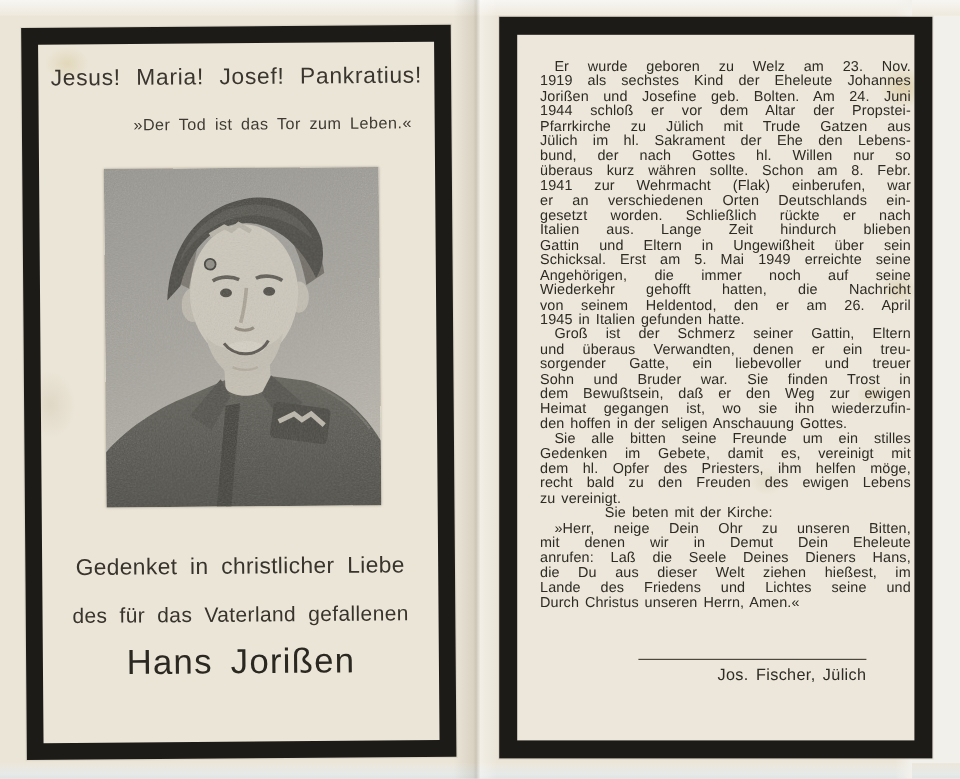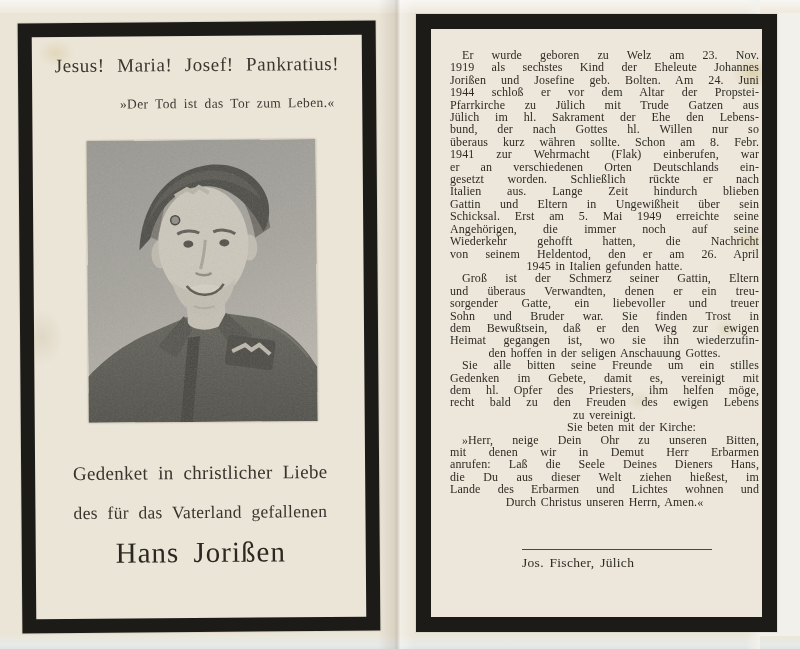--- a/index.html
+++ b/index.html
@@ -1,21 +1,21 @@
 <!DOCTYPE html>
 <html><head>
 <meta charset="utf-8">
 <style>
   html,body{margin:0;padding:0;}
   body{
     width:800px;height:649px;overflow:hidden;
     font-family:"Liberation Sans", sans-serif;
     background:#f2f0ea;
   }
-  .scan{position:relative;width:760px;height:649px;background:#ebe5d8;font-family:Liberation Serif, serif;}
+  .scan{position:relative;width:760px;height:649px;background:#ebe5d8;}
   
   .edge-top{position:absolute;left:0;top:0;width:800px;height:13px;
     background:linear-gradient(180deg,#f7f6f3,#efe9dd);}
   .edge-bottom{position:absolute;left:0;top:636px;width:800px;height:13px;
     background:linear-gradient(180deg,#ece6da,#e6eae8 70%,#dfe5e4);}
   .edge-right{position:absolute;right:0;top:0;width:14px;height:649px;
     background:linear-gradient(270deg,#f3f1ec,rgba(243,241,236,0));}
   
   .fold{position:absolute;left:378px;top:0;width:36px;height:649px;
     background:linear-gradient(90deg,rgba(130,118,92,0) 0%,rgba(130,118,92,.16) 45%,
@@ -46,23 +46,23 @@
   .ded1{position:absolute;left:0;top:426px;width:100%;text-align:center;
     font-size:19px;color:#38342d;letter-spacing:.3px;word-spacing:5px;white-space:nowrap;}
   .ded2{position:absolute;left:0;top:466px;width:100%;text-align:center;
     font-size:17.5px;color:#38342d;letter-spacing:.3px;word-spacing:5px;white-space:nowrap;}
   .dname{position:absolute;left:0;top:500px;width:100%;text-align:center;
     font-size:29px;color:#2b2822;letter-spacing:1px;word-spacing:6px;white-space:nowrap;}
   
   .obit{position:absolute;left:19px;top:20px;width:309px;
     font-size:12px;line-height:12.4px;color:#2e2b25;word-spacing:1.5px;letter-spacing:.1px;}
   .para{margin:0;}
-  .line{min-height:12.4px;text-align:center;}
+  .line{min-height:12.4px;}
   .jst{text-align:justify;text-align-last:justify;}
-  .sig-block{position:absolute;left:91px;top:520px;width:190px;text-align:left;}
+  .sig-block{position:absolute;left:101px;top:520px;width:190px;text-align:right;}
   .sig-rule{border-top:1.5px solid #4c463c;width:100%;height:0;}
   .sig{padding-top:5px;font-size:13.5px;color:#2e2b25;letter-spacing:.3px;word-spacing:2px;white-space:nowrap;}
 </style>
 </head>
 <body>
 
 <div class="scan">
   <div class="edge-top"></div>
   <div class="edge-bottom"></div>
   <div class="edge-right"></div>
@@ -182,24 +182,24 @@
           <div class="line jst">Gedenken im Gebete, damit es, vereinigt mit</div>
           <div class="line jst">dem hl. Opfer des Priesters, ihm helfen möge,</div>
           <div class="line jst">recht bald zu den Freuden des ewigen Lebens</div>
           <div class="line">zu vereinigt.</div>
         </div>
         <div class="para">
           <div class="line" style="text-indent: 4.5em;">Sie beten mit der Kirche:</div>
         </div>
         <div class="para">
           <div class="line jst" style="text-indent: 1em;">»Herr, neige Dein Ohr zu unseren Bitten,</div>
-          <div class="line jst">mit denen wir in Demut Herr Erbarmen</div>
+          <div class="line jst">mit denen wir in Demut Dein Eheleute</div>
           <div class="line jst">anrufen: Laß die Seele Deines Dieners Hans,</div>
           <div class="line jst">die Du aus dieser Welt ziehen hießest, im</div>
-          <div class="line jst">Lande des Erbarmen und Lichtes wohnen und</div>
+          <div class="line jst">Lande des Friedens und Lichtes seine und</div>
           <div class="line">Durch Christus unseren Herrn, Amen.«</div>
         </div>
       </div>
     <div class="sig-block">
       <div class="sig-rule"></div>
       <div class="sig">Jos. Fischer, Jülich</div>
     </div>
   </div>
 </div>
 

